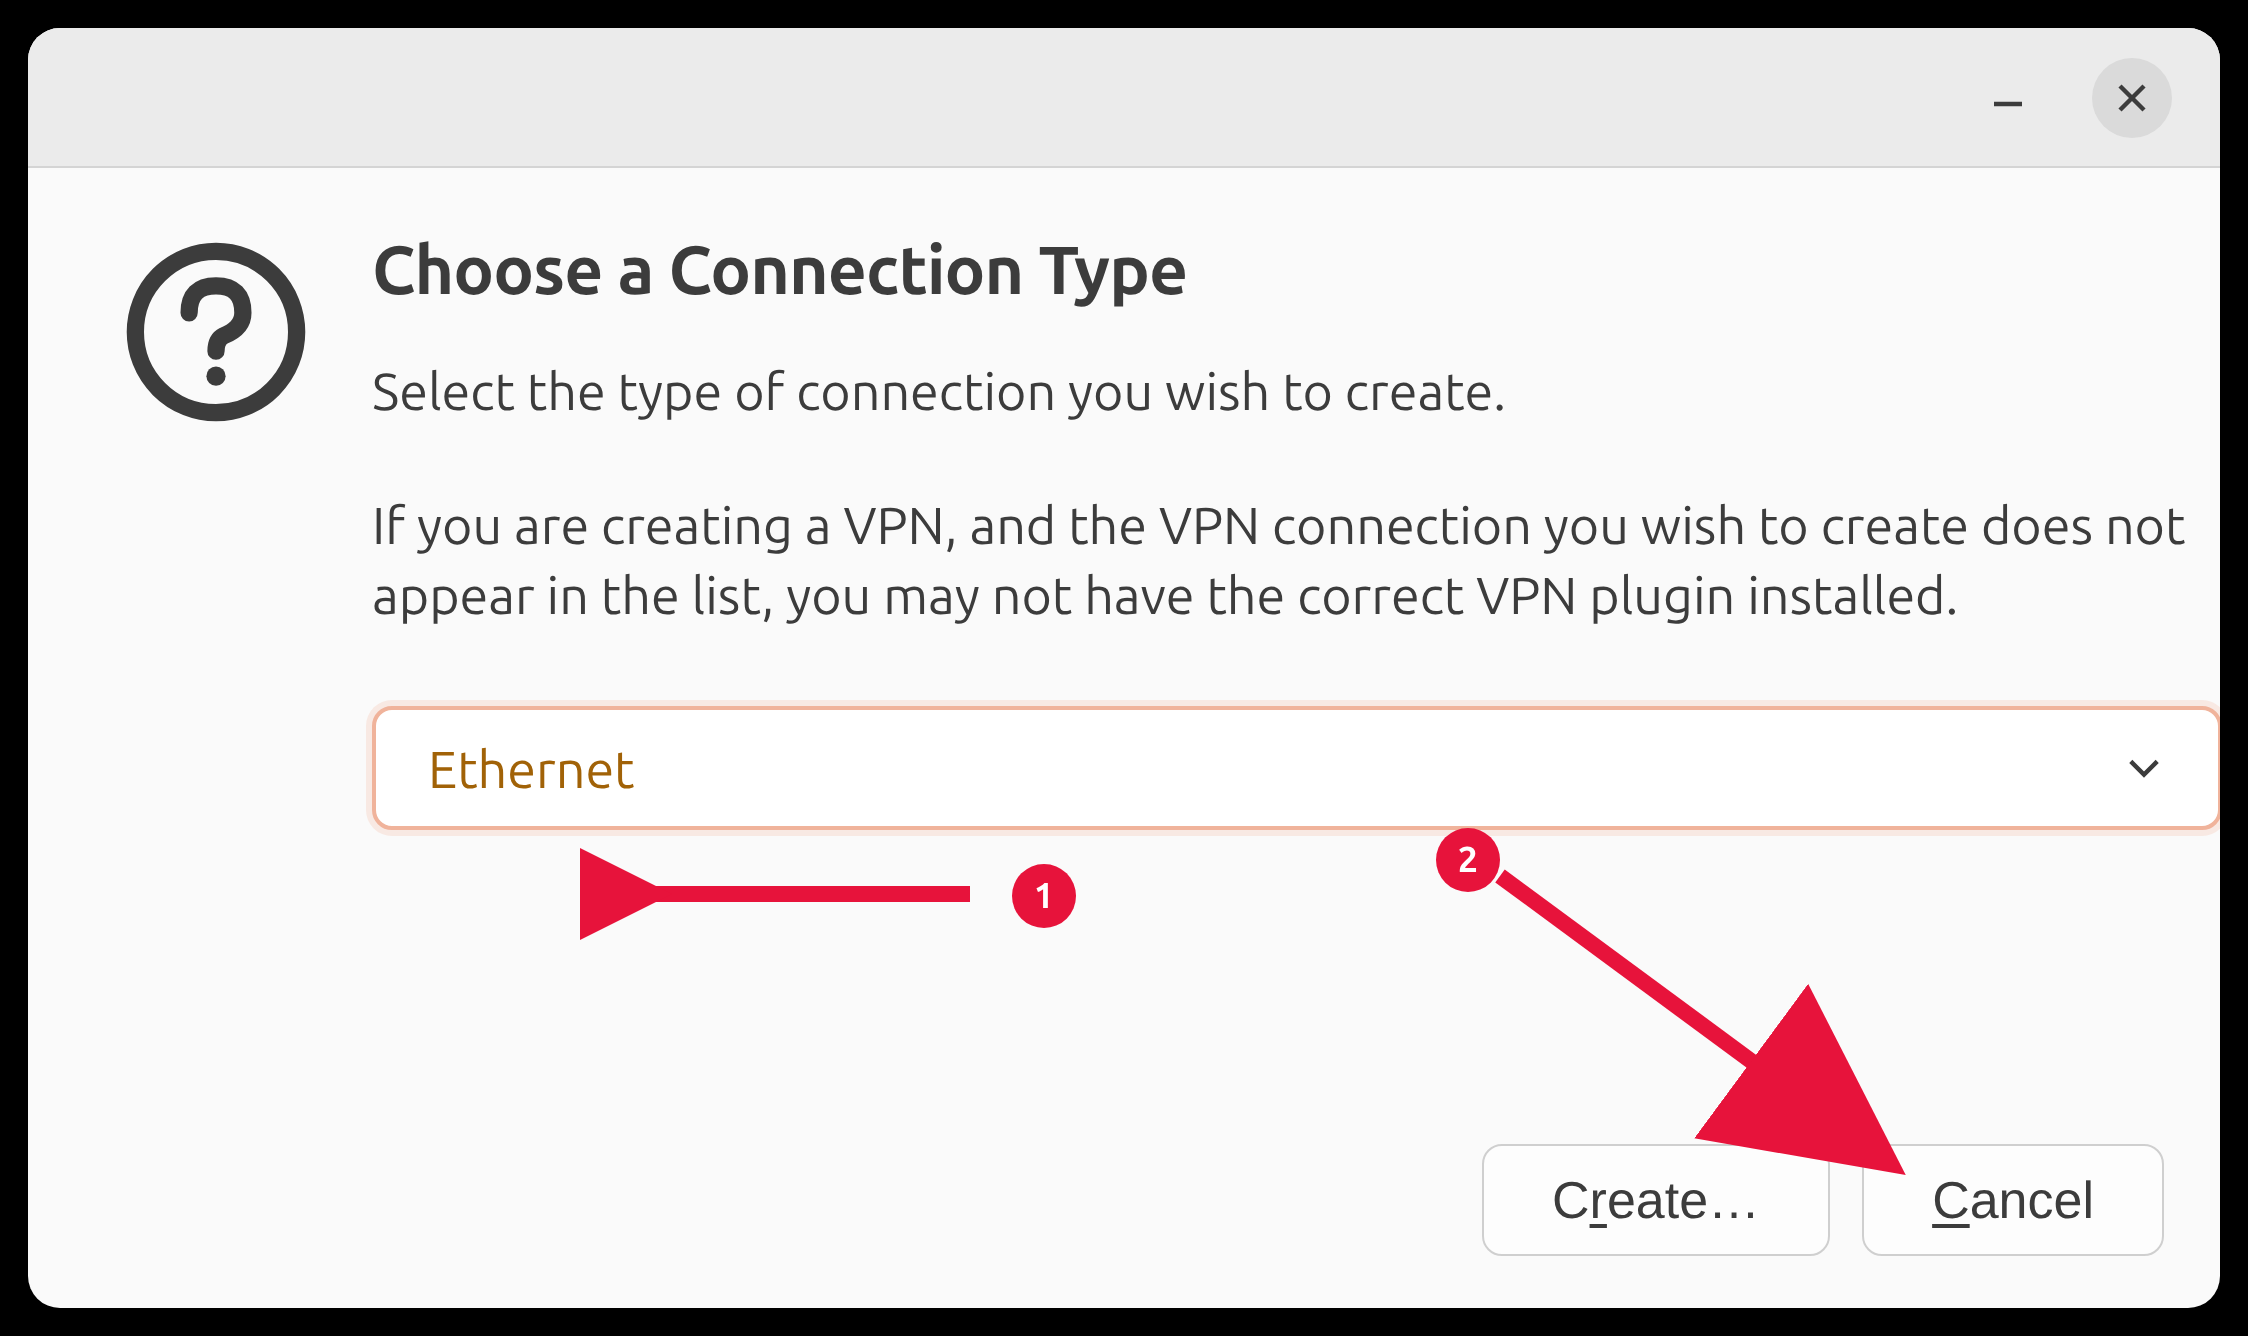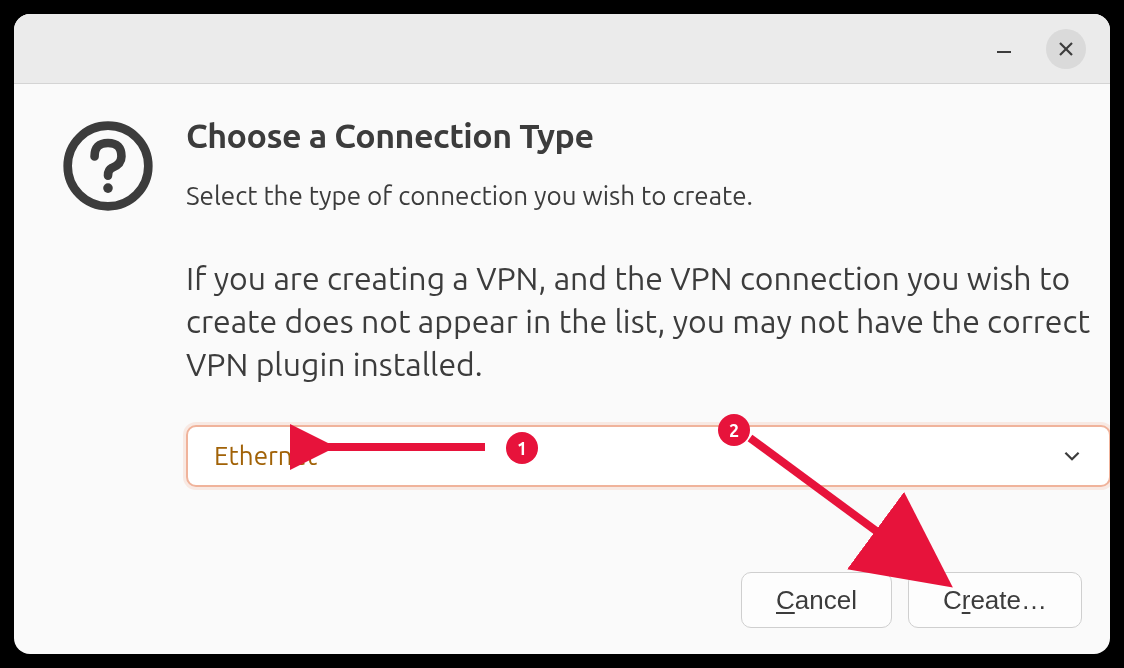--- a/index.html
+++ b/index.html
@@ -64,25 +64,25 @@
     .heading {
       font-size: 34px;
       font-weight: 700;
       color: #3c3c3c;
       margin-bottom: 24px;
       letter-spacing: -0.5px;
     }
     .desc1 {
       font-size: 26px;
       color: #3c3c3c;
-      margin-bottom: 44px;
+      margin-bottom: 32px;
       line-height: 1.35;
     }
     .desc2 {
-      font-size: 32px;
+      font-size: 26px;
       color: #3c3c3c;
       margin-bottom: 38px;
       line-height: 1.35;
     }
     .dropdown {
       height: 62px;
       border: 2px solid #f0b39b;
       background: #fff;
       border-radius: 10px;
       box-shadow: 0 0 0 3px rgba(233,84,32,0.1);
@@ -173,24 +173,24 @@
         <span class="dropdown-label">Ethernet</span>
         <svg class="dropdown-chevron" width="22" height="22" viewBox="0 0 20 20">
           <polyline points="4,7 10,13 16,7" fill="none" stroke="#3c3c3c" stroke-width="2"></polyline>
         </svg>
       </div>
     </div>
   </div>
 
   <div class="buttons">
     <button class="btn">
-      <span><span class="u">C</span>ancel</span>
+      <span>C<span class="u">r</span>eate…</span>
     </button>
     <button class="btn">
-      <span>C<span class="u">r</span>eate…</span>
+      <span><span class="u">C</span>ancel</span>
     </button>
   </div>
 </div>
 
 <svg class="annot" style="left:290px; top:422px;" width="220" height="50">
   <defs>
     <marker id="ah1" markerWidth="14" markerHeight="14" refX="3" refY="6" orient="auto">
       <path d="M12,0 L0,6 L12,12 Z" fill="#e7133b"></path>
     </marker>
   </defs>

